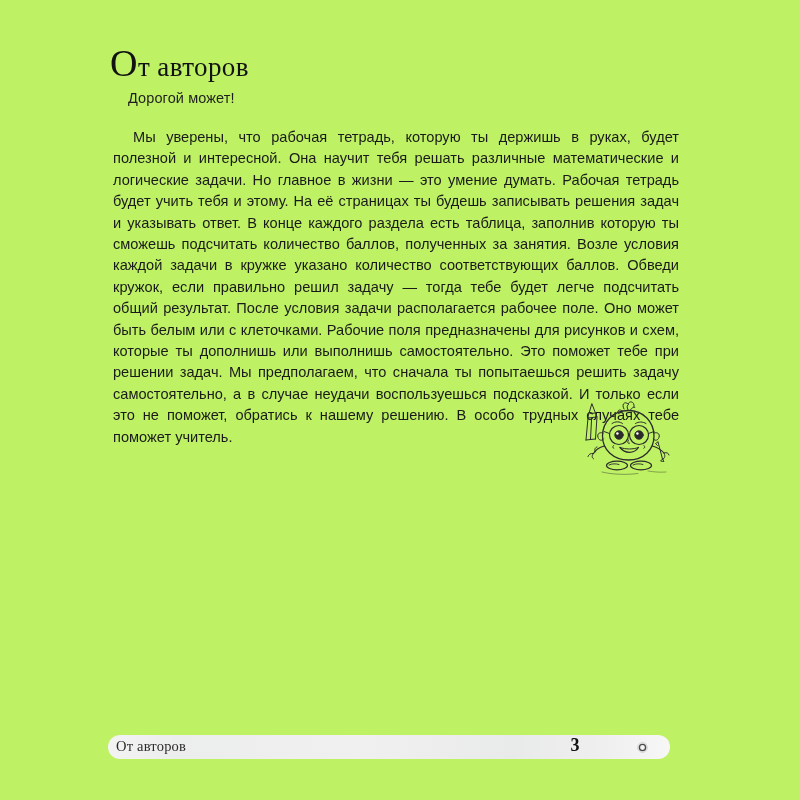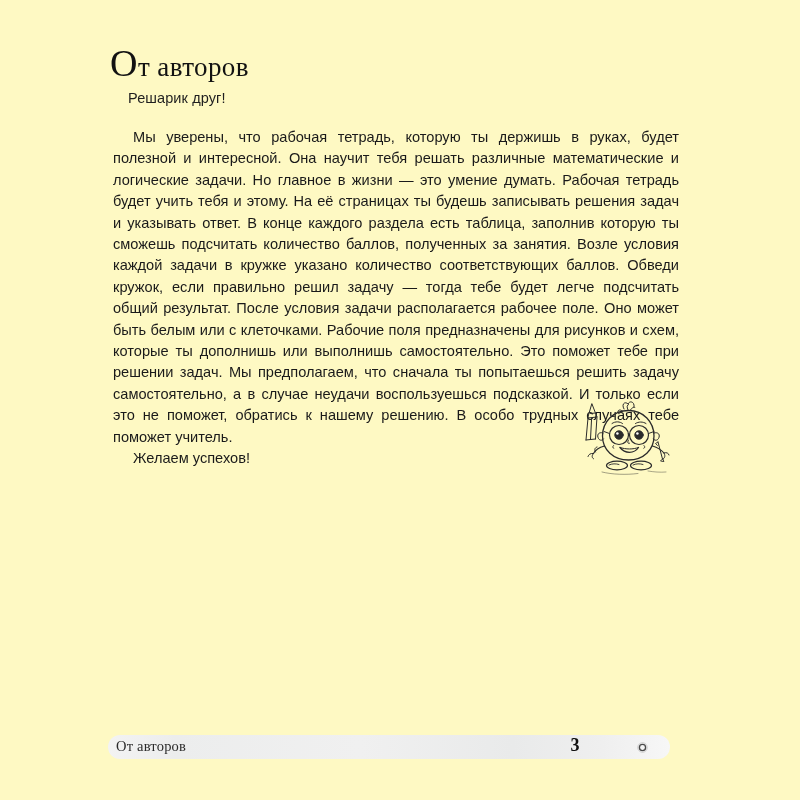--- a/index.html
+++ b/index.html
@@ -14,21 +14,21 @@
     position: relative;
     overflow: hidden;
     font-family: "Liberation Sans", sans-serif;
     color: #1a1a1a;
     -webkit-font-smoothing: antialiased;
   }
 
   .page {
     position: absolute;
     inset: 0;
-    background: #fef9c3;
+    background: #bef264;
   }
 
   
   .heading {
     position: absolute;
     left: 110px;
     top: 44px;
     font-family: "Liberation Serif", "DejaVu Serif", serif;
     color: #121212;
     line-height: 1;
@@ -148,25 +148,24 @@
 </style>
 </head>
 <body>
 
 <div class="page">
 
   <div class="heading">
     <span class="dropcap">О</span><span class="rest">т авторов</span>
   </div>
 
-  <div class="salutation">Решарик друг!</div>
+  <div class="salutation">Дорогой может!</div>
 
   <div class="body-text">
     <p>Мы уверены, что рабочая тетрадь, которую ты держишь в руках, будет полезной и интересной. Она научит тебя решать различные математические и логические задачи. Но главное в жизни — это умение думать. Рабочая тетрадь будет учить тебя и этому. На её страницах ты будешь записывать решения задач и указывать ответ. В конце каждого раздела есть таблица, заполнив которую ты сможешь подсчитать количество баллов, полученных за занятия. Возле условия каждой задачи в кружке указано количество соответствующих баллов. Обведи кружок, если правильно решил задачу — тогда тебе будет легче подсчитать общий результат. После условия задачи располагается рабочее поле. Оно может быть белым или с клеточками. Рабочие поля предназначены для рисунков и схем, которые ты дополнишь или выполнишь самостоятельно. Это поможет тебе при решении задач. Мы предполагаем, что сначала ты попытаешься решить задачу самостоятельно, а в случае неудачи воспользуешься подсказкой. И только если это не поможет, обратись к нашему решению. В особо трудных случаях тебе поможет учитель.</p>
-    <p class="last-line">Желаем успехов!</p>
   </div>
 
   <div class="illustration">
     <svg viewBox="0 0 100 84" xmlns="http://www.w3.org/2000/svg" fill="none" stroke="#2b2b2b" stroke-width="1.1" stroke-linecap="round" stroke-linejoin="round">
 
       <g stroke-width="1">
         <path d="M14 6 L19 19 L10 20 Z"></path>
         <path d="M12.5 15.5 L17.2 15.0"></path>
         <path d="M10 20 L8 42"></path>
         <path d="M19 19 L17.5 41"></path>

